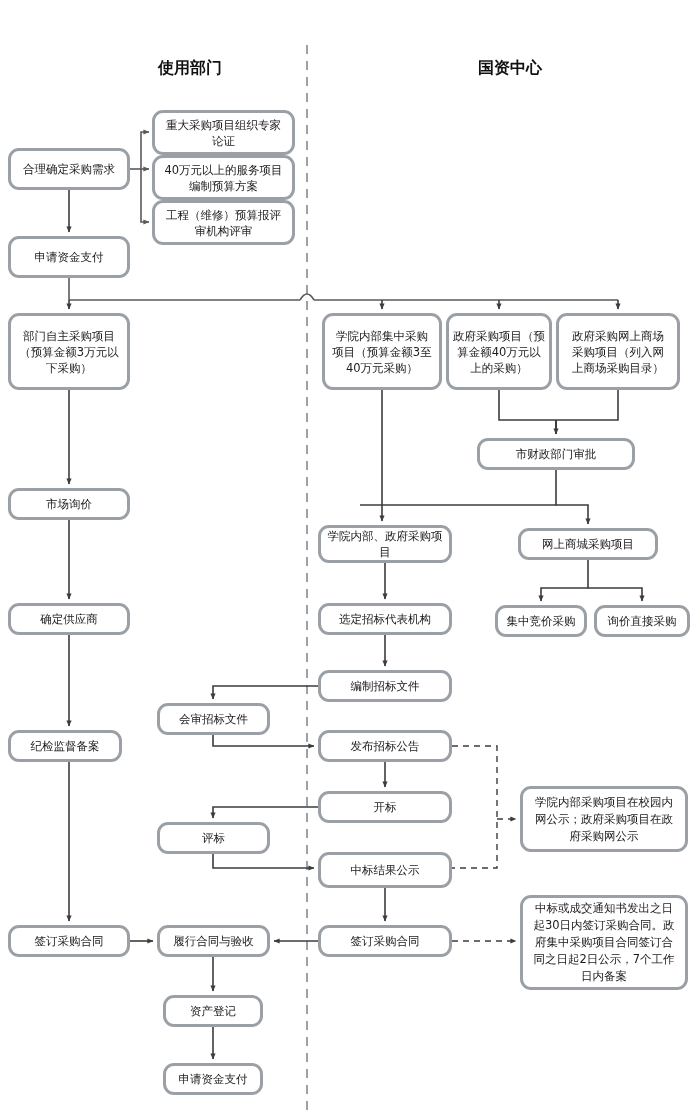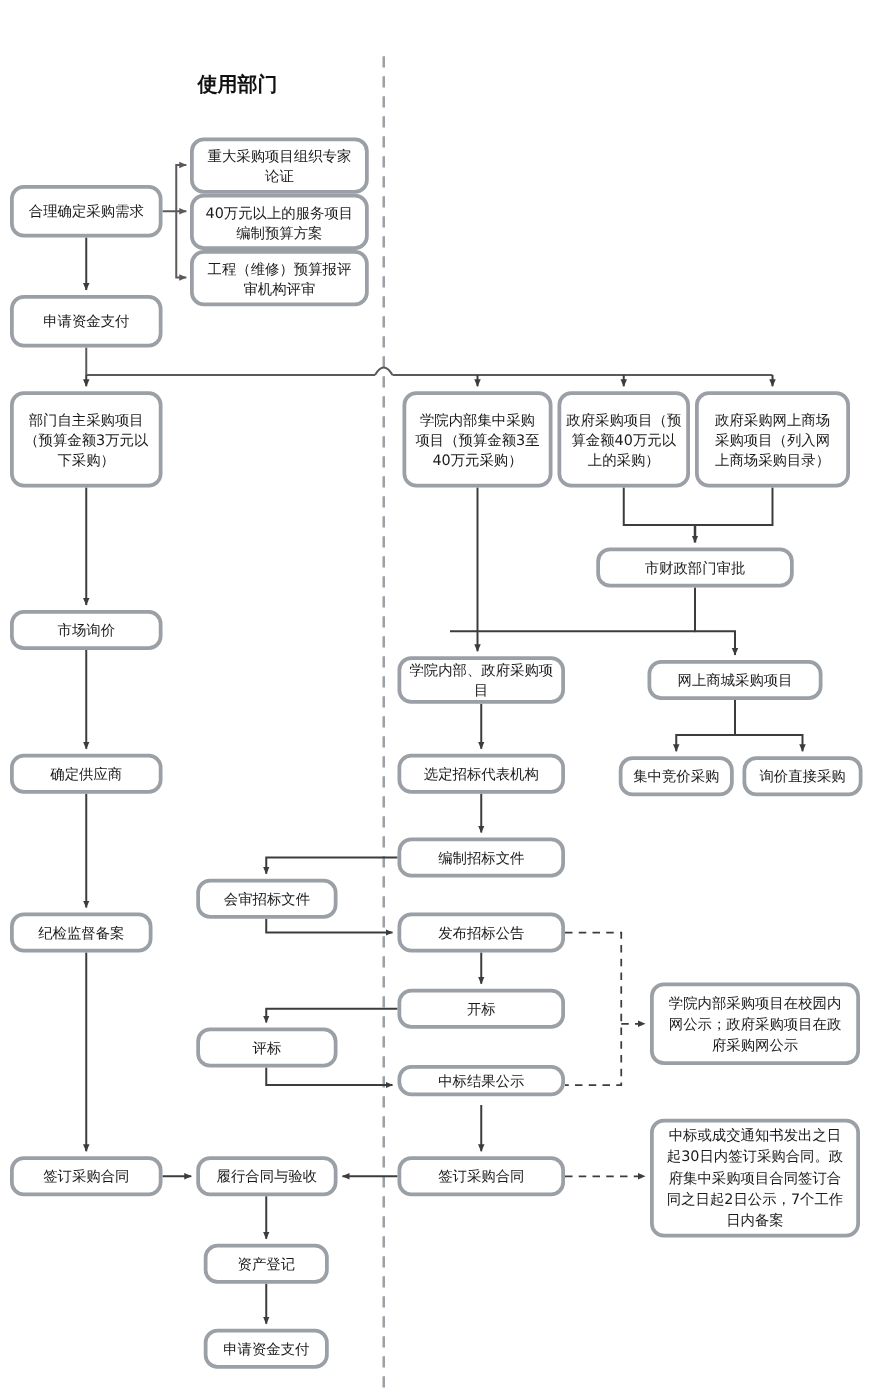--- a/index.html
+++ b/index.html
@@ -54,20 +54,21 @@
     line-height:17px;
   }
 </style>
 </head>
 <body>
 
 <div id="canvas">
 
 
   <div class="lane-label" style="left:120px;top:58px;width:140px;">使用部门</div>
+  <div class="lane-label" style="left:420px;top:58px;width:180px;">国资中心</div>
 
   <svg id="wires" viewBox="0 0 695 1112" xmlns="http://www.w3.org/2000/svg">
     <defs>
       <marker id="ah" markerWidth="7" markerHeight="7" refX="5.6" refY="3" orient="auto" markerUnits="userSpaceOnUse">
         <path d="M0,0.4 L6,3 L0,5.6 z" fill="#3c3c3c"></path>
       </marker>
       <marker id="ahg" markerWidth="7" markerHeight="7" refX="5.6" refY="3" orient="auto" markerUnits="userSpaceOnUse">
         <path d="M0,0.4 L6,3 L0,5.6 z" fill="#5a5a5a"></path>
       </marker>
     </defs>
@@ -169,21 +170,21 @@
       <div class="node" style="left: 8px; top: 603px; width: 122px; height: 32px; border-color: rgb(154, 160, 166); background: rgb(255, 255, 255); color: rgb(26, 26, 26);">确定供应商</div>
       <div class="node" style="left: 318px; top: 603px; width: 134px; height: 32px; border-color: rgb(154, 160, 166); background: rgb(255, 255, 255); color: rgb(26, 26, 26);">选定招标代表机构</div>
       <div class="node" style="left: 495px; top: 605px; width: 92px; height: 32px; border-color: rgb(154, 160, 166); background: rgb(255, 255, 255); color: rgb(26, 26, 26);">集中竞价采购</div>
       <div class="node" style="left: 594px; top: 605px; width: 96px; height: 32px; border-color: rgb(154, 160, 166); background: rgb(255, 255, 255); color: rgb(26, 26, 26);">询价直接采购</div>
       <div class="node" style="left: 318px; top: 670px; width: 134px; height: 32px; border-color: rgb(154, 160, 166); background: rgb(255, 255, 255); color: rgb(26, 26, 26);">编制招标文件</div>
       <div class="node" style="left: 157px; top: 703px; width: 113px; height: 32px; border-color: rgb(154, 160, 166); background: rgb(255, 255, 255); color: rgb(26, 26, 26);">会审招标文件</div>
       <div class="node" style="left: 8px; top: 730px; width: 114px; height: 32px; border-color: rgb(154, 160, 166); background: rgb(255, 255, 255); color: rgb(26, 26, 26);">纪检监督备案</div>
       <div class="node" style="left: 318px; top: 730px; width: 134px; height: 32px; border-color: rgb(154, 160, 166); background: rgb(255, 255, 255); color: rgb(26, 26, 26);">发布招标公告</div>
       <div class="node" style="left: 318px; top: 791px; width: 134px; height: 32px; border-color: rgb(154, 160, 166); background: rgb(255, 255, 255); color: rgb(26, 26, 26);">开标</div>
       <div class="node" style="left: 157px; top: 822px; width: 113px; height: 32px; border-color: rgb(154, 160, 166); background: rgb(255, 255, 255); color: rgb(26, 26, 26);">评标</div>
-      <div class="node" style="left: 318px; top: 852px; width: 134px; height: 25px; border-color: rgb(154, 160, 166); background: rgb(255, 255, 255); color: rgb(26, 26, 26);">中标结果公示</div>
+      <div class="node" style="left: 318px; top: 852px; width: 134px; height: 36px; border-color: rgb(154, 160, 166); background: rgb(255, 255, 255); color: rgb(26, 26, 26); font-family: Liberation Serif, serif;">中标结果公示</div>
       <div class="node" style="left: 8px; top: 925px; width: 122px; height: 32px; border-color: rgb(154, 160, 166); background: rgb(255, 255, 255); color: rgb(26, 26, 26);">签订采购合同</div>
       <div class="node" style="left: 157px; top: 925px; width: 113px; height: 32px; border-color: rgb(154, 160, 166); background: rgb(255, 255, 255); color: rgb(26, 26, 26);">履行合同与验收</div>
       <div class="node" style="left: 318px; top: 925px; width: 134px; height: 32px; border-color: rgb(154, 160, 166); background: rgb(255, 255, 255); color: rgb(26, 26, 26);">签订采购合同</div>
       <div class="node" style="left: 163px; top: 995px; width: 100px; height: 32px; border-color: rgb(154, 160, 166); background: rgb(255, 255, 255); color: rgb(26, 26, 26);">资产登记</div>
       <div class="node" style="left: 163px; top: 1063px; width: 100px; height: 32px; border-color: rgb(154, 160, 166); background: rgb(255, 255, 255); color: rgb(26, 26, 26);">申请资金支付</div>
       <div class="node note" style="left: 520px; top: 786px; width: 168px; height: 66px; border-color: rgb(154, 160, 166); background: rgb(255, 255, 255); color: rgb(26, 26, 26);">学院内部采购项目在校园内
 网公示；政府采购项目在政
 府采购网公示</div>
       <div class="node note" style="left: 520px; top: 895px; width: 168px; height: 95px; border-color: rgb(154, 160, 166); background: rgb(255, 255, 255); color: rgb(26, 26, 26);">中标或成交通知书发出之日
 起30日内签订采购合同。政

